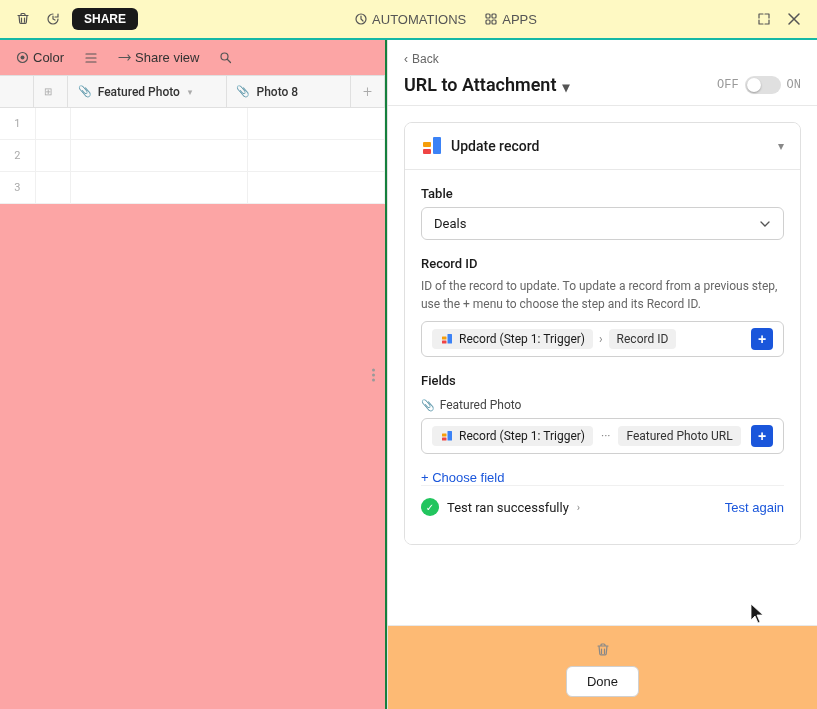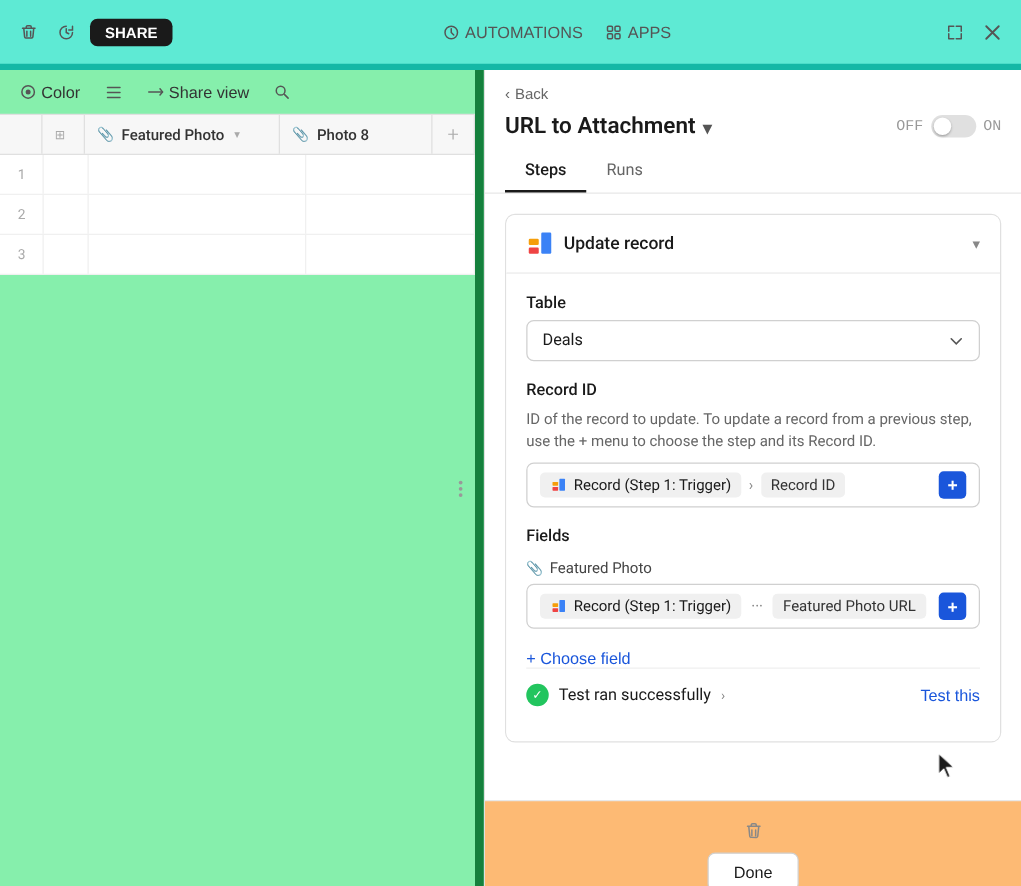--- a/index.html
+++ b/index.html
@@ -11,23 +11,23 @@
       height: 709px;
       overflow: hidden;
       position: relative;
     }
 
     
     .top-toolbar {
       display: flex;
       align-items: center;
       justify-content: space-between;
-      background: #5eead4;
-      border-bottom: 5px solid #14b8a6;
-      height: 56px;
+      background: #fef9c3;
+      border-bottom: 2px solid #14b8a6;
+      height: 40px;
       padding: 0 12px;
       position: relative;
       z-index: 10;
     }
     .toolbar-left {
       display: flex;
       align-items: center;
       gap: 8px;
     }
     .toolbar-center {
@@ -59,39 +59,39 @@
       padding: 4px 12px;
       font-size: 12px;
       font-weight: 600;
       cursor: pointer;
     }
     .nav-btn {
       background: none;
       border: none;
       cursor: pointer;
       display: flex;
-      align-items: flex-end;
+      align-items: center;
       gap: 4px;
       font-size: 13px;
       color: #555;
       padding: 4px 6px;
       border-radius: 4px;
     }
 
     
     .main-area {
       display: flex;
       height: calc(709px - 40px);
     }
 
     
     .left-panel {
       flex: 1;
-      background: #86efac;
-      border-right: 7px solid #15803d;
+      background: #fca5a5;
+      border-right: 2px solid #15803d;
       overflow: hidden;
       position: relative;
     }
 
     
     .sub-toolbar {
       display: flex;
       align-items: center;
       height: 36px;
       padding: 0 12px;
@@ -655,24 +655,20 @@
           <span class="title-chevron">▾</span>
         </div>
         <div class="toggle-row">
           <span style="font-size:12px; color:#999;">OFF</span>
           <div class="toggle-track">
             <div class="toggle-thumb"></div>
           </div>
           <span style="font-size:12px; color:#999;">ON</span>
         </div>
       </div>
-      <div class="right-tabs">
-        <div class="right-tab active">Steps</div>
-        <div class="right-tab">Runs</div>
-      </div>
     </div>
 
     <div class="right-content">
 
       <div class="update-card">
         <div class="update-card-header">
           <div class="update-card-title">
 
             <div class="step-icon">
               <svg width="20" height="20" viewBox="0 0 20 20">
@@ -746,21 +742,21 @@
           <button class="choose-field-btn">
             <span>+ Choose field</span>
           </button>
 
           <div class="success-row">
             <div class="success-left">
               <div class="success-icon">✓</div>
               <span>Test ran successfully</span>
               <span style="color:#888; font-size:11px;">›</span>
             </div>
-            <button class="test-again-btn">Test this</button>
+            <button class="test-again-btn">Test again</button>
           </div>
         </div>
       </div>
 
     </div>
 
     <div class="bottom-actions">
       <button class="delete-btn">
         <svg width="16" height="16" viewBox="0 0 16 16" fill="none">
           <path d="M3 4h10M6 4V3a1 1 0 0 1 1-1h2a1 1 0 0 1 1 1v1M6.5 7v4.5M9.5 7v4.5M4 4l.8 8a1 1 0 0 0 1 .9h4.4a1 1 0 0 0 1-.9L12 4" stroke="#888" stroke-width="1.2" stroke-linecap="round"></path>

